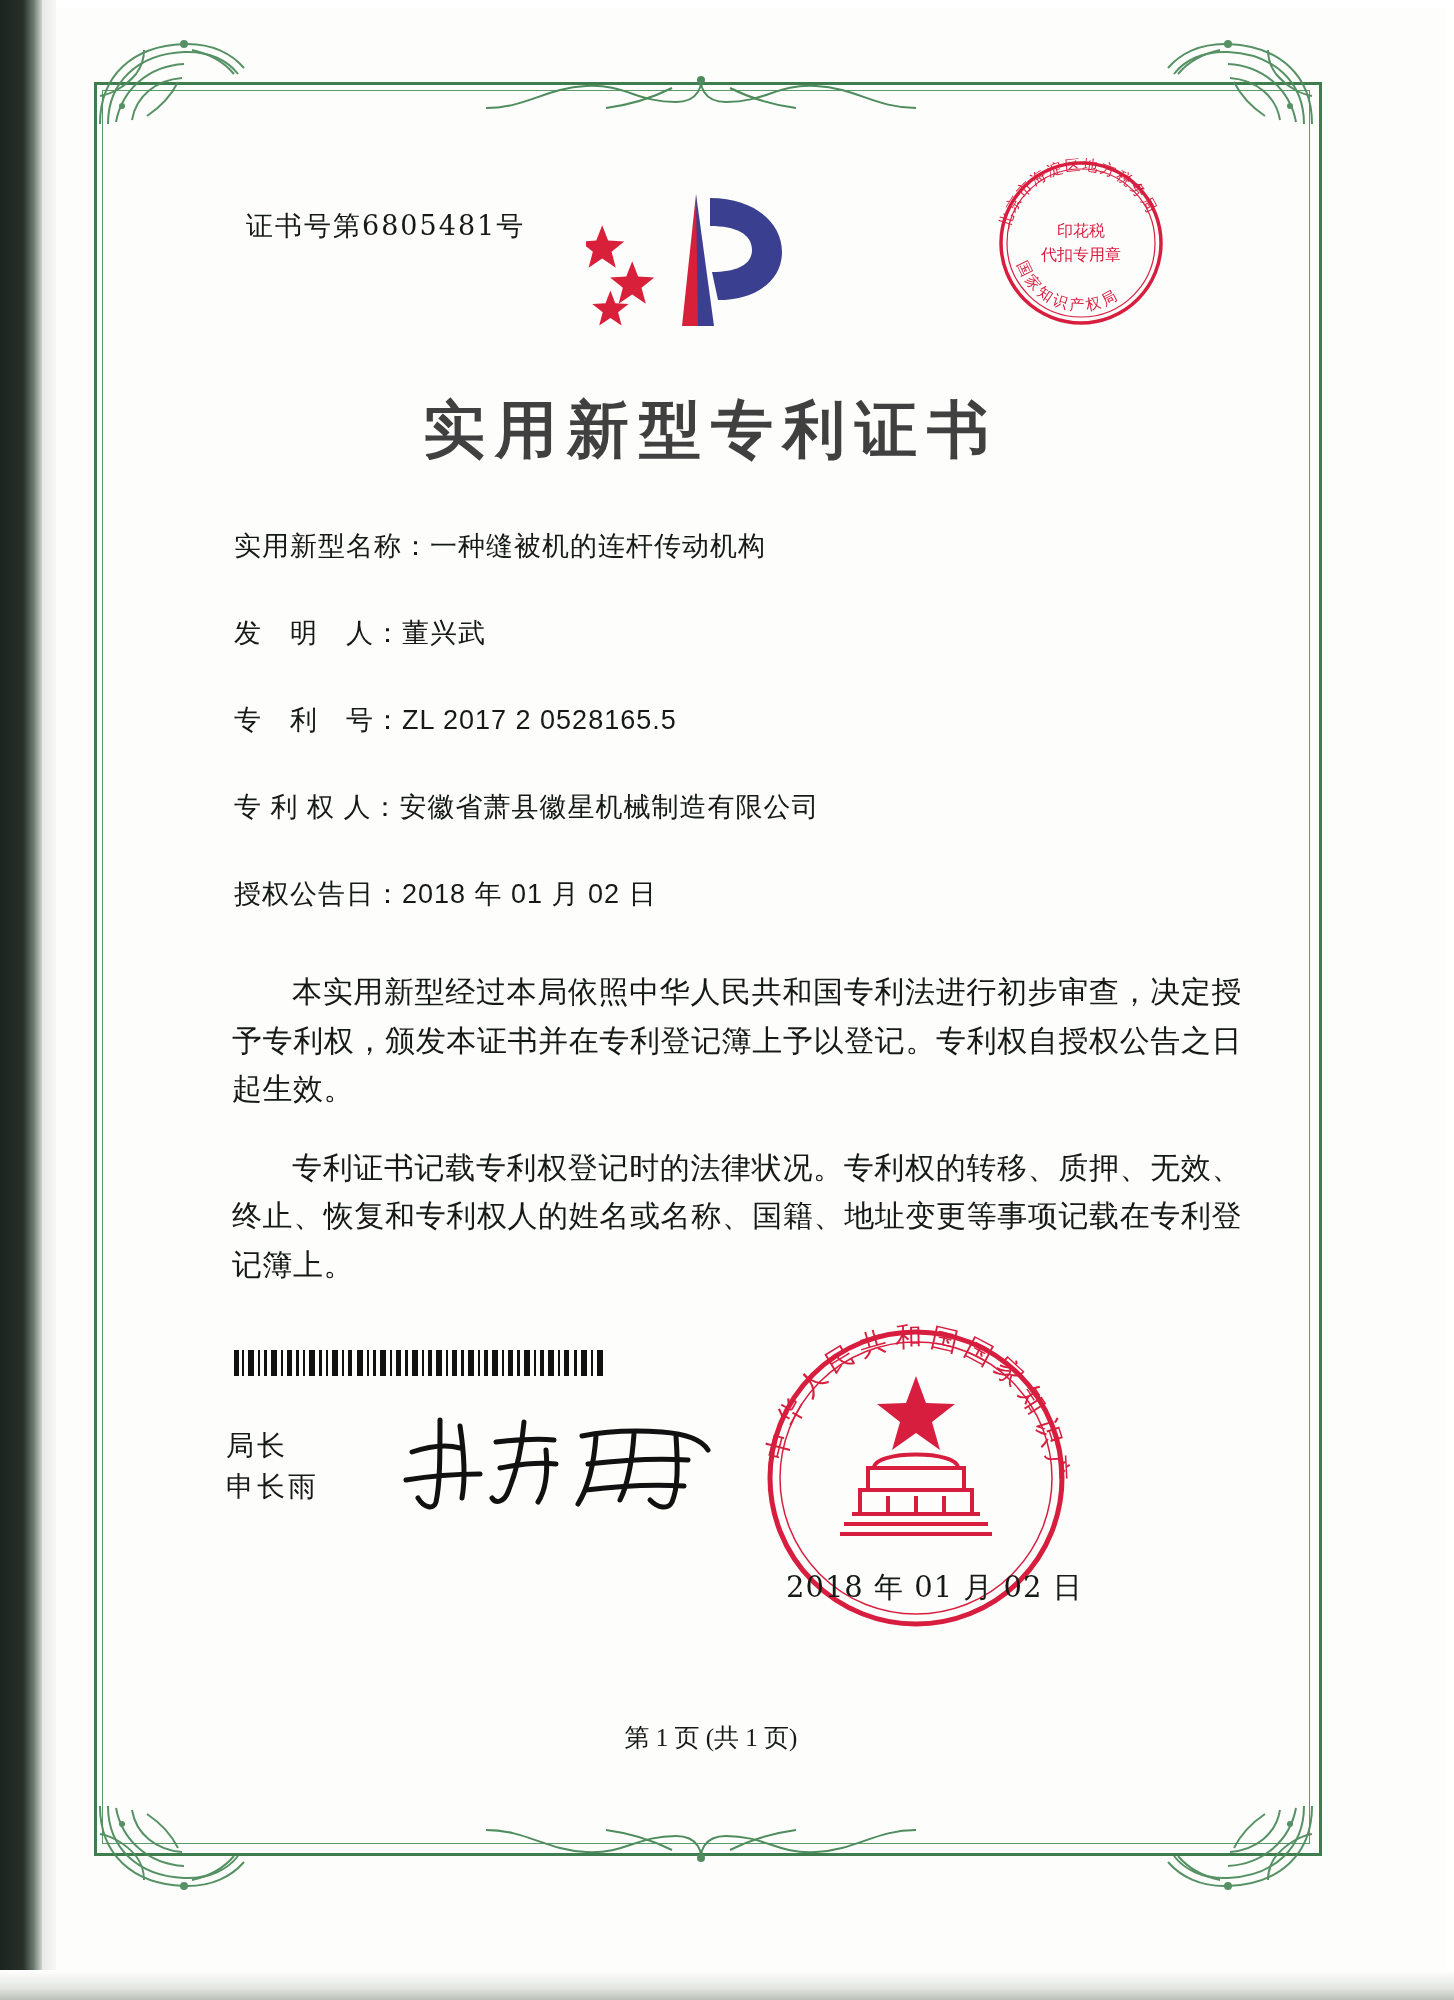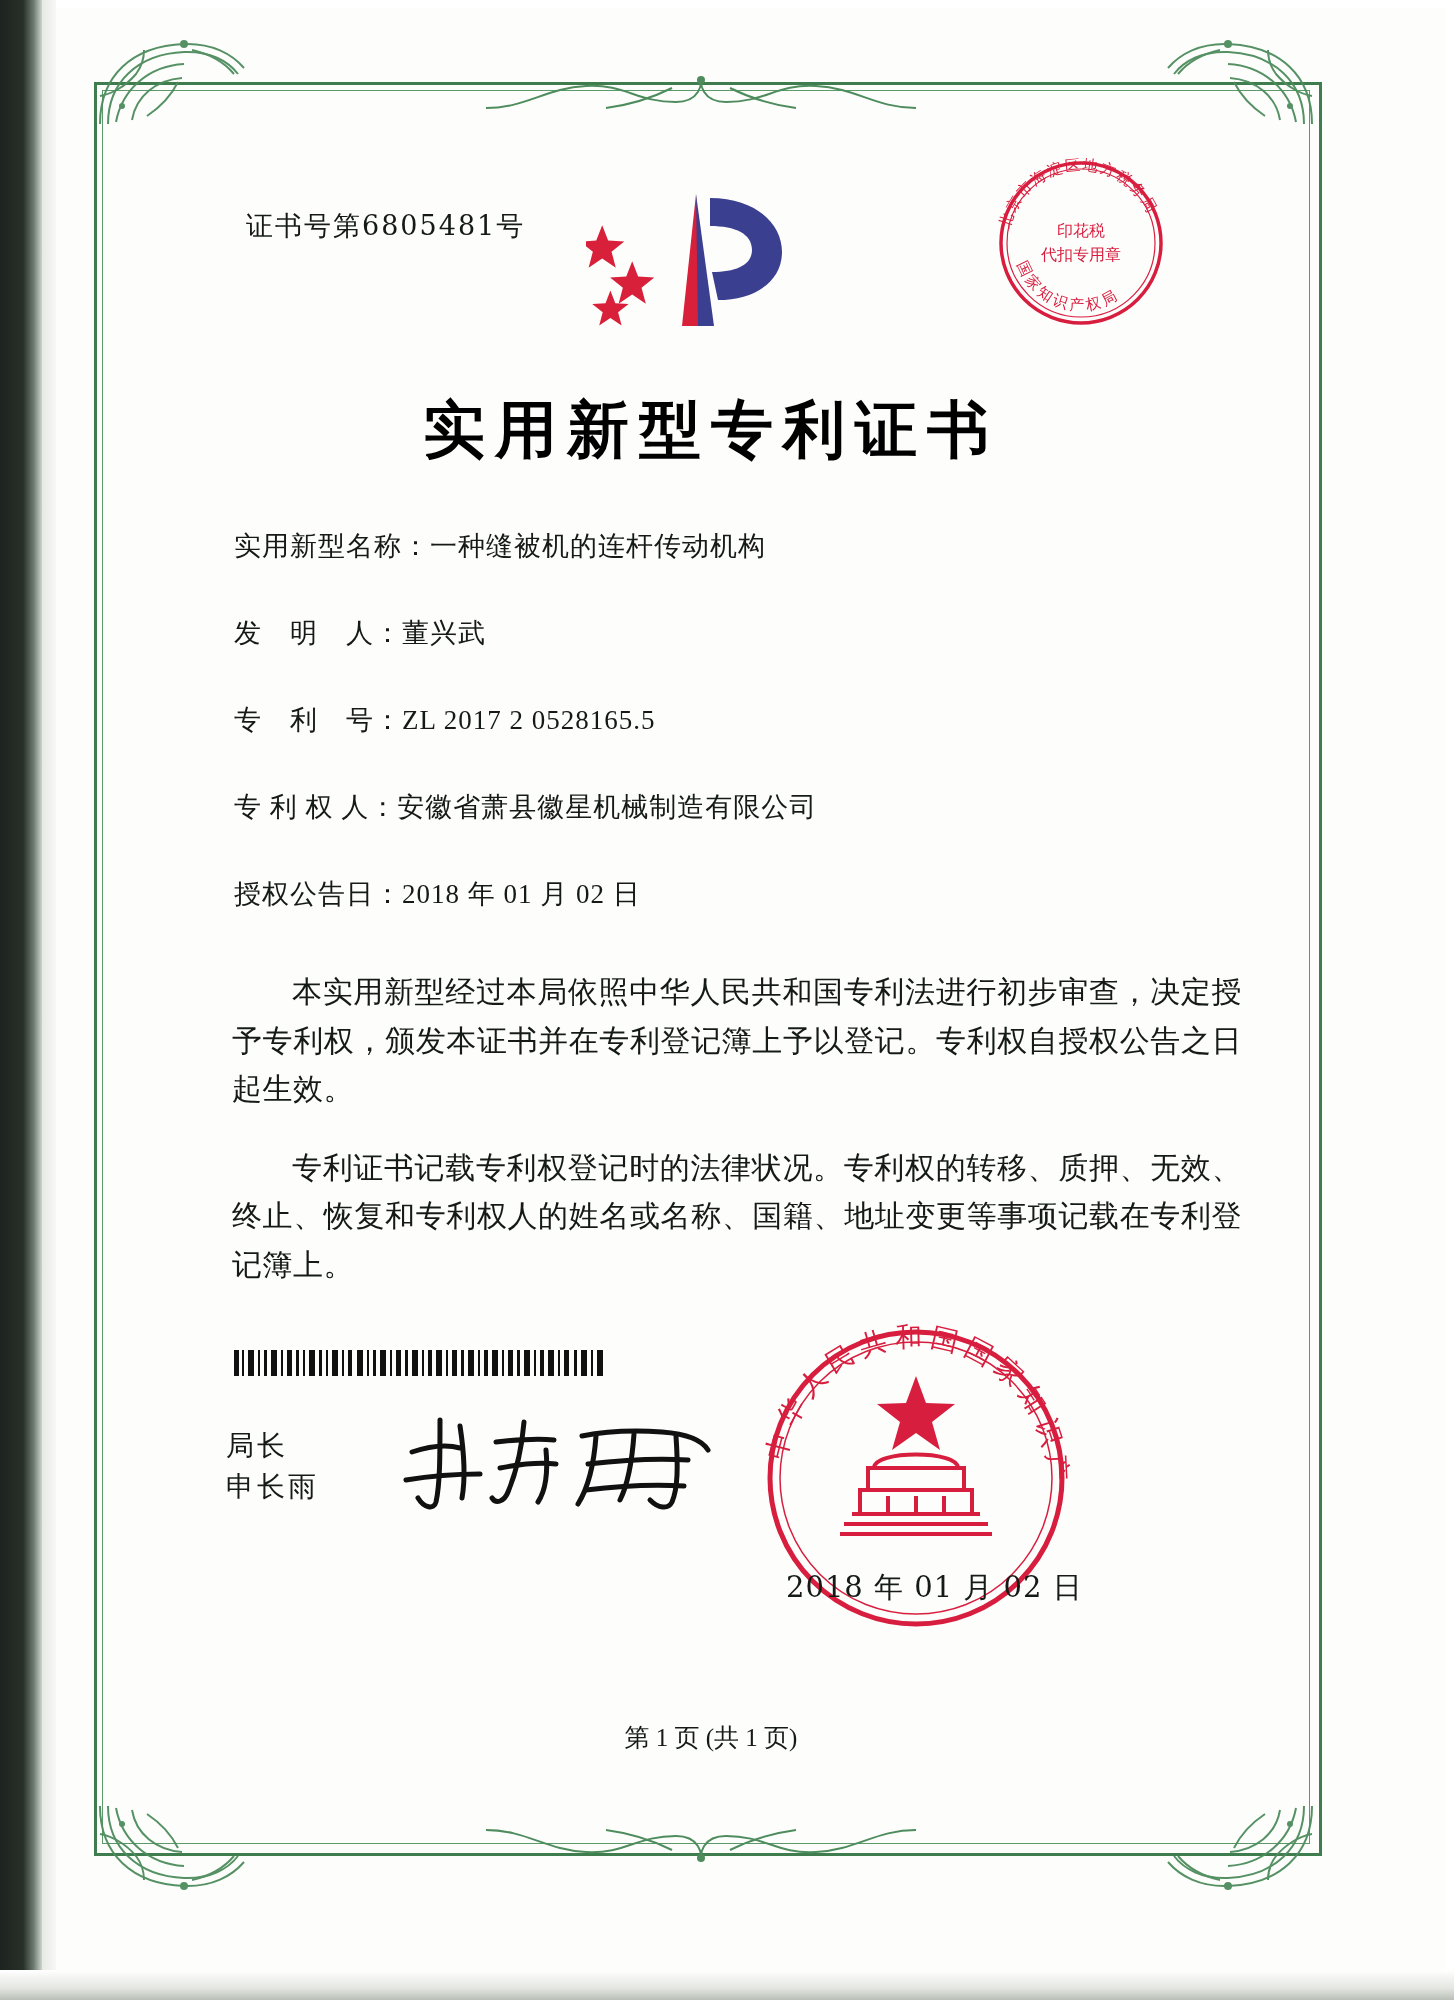--- a/index.html
+++ b/index.html
@@ -102,33 +102,33 @@
   }
   .title {
     position: absolute;
     left: 0; top: 260px;
     width: 1110px;
     text-align: center;
     font-size: 62px;
     font-weight: bold;
     letter-spacing: 10px;
     font-family: "DejaVu Serif", "Liberation Serif", serif;
-    color: #000000;
+    color: #404040;
   }
   .fields {
     position: absolute;
     left: 78px; top: 400px;
     width: 1000px;
   }
   .field {
     font-size: 27px;
     margin-bottom: 51px;
     letter-spacing: 1px;
     white-space: nowrap;
-    font-family: Liberation Serif, serif;
+    font-family: Liberation Sans, sans-serif;
   }
   .field .lbl { display: inline-block; }
   .field .val { display: inline-block; }
   .paras {
     position: absolute;
     left: 76px; top: 810px;
     width: 1010px;
     font-size: 30px;
     line-height: 1.62;
     letter-spacing: 0.5px;

